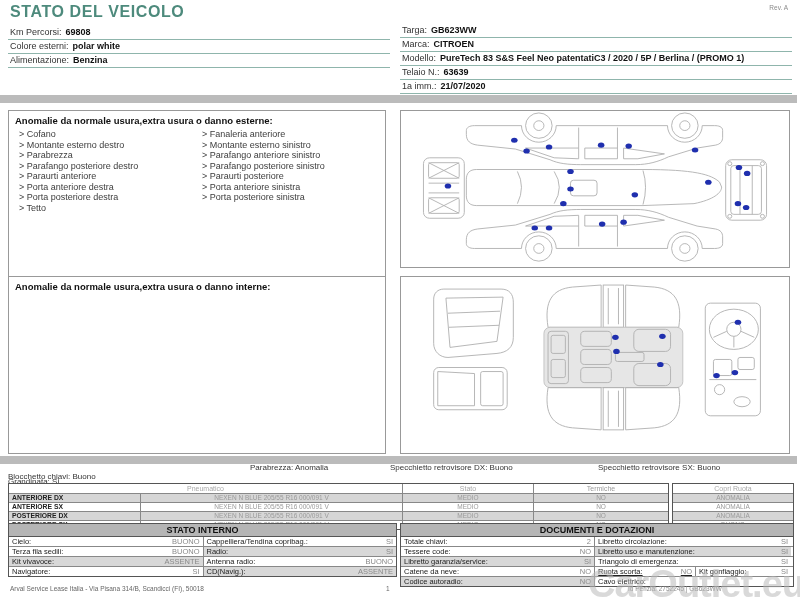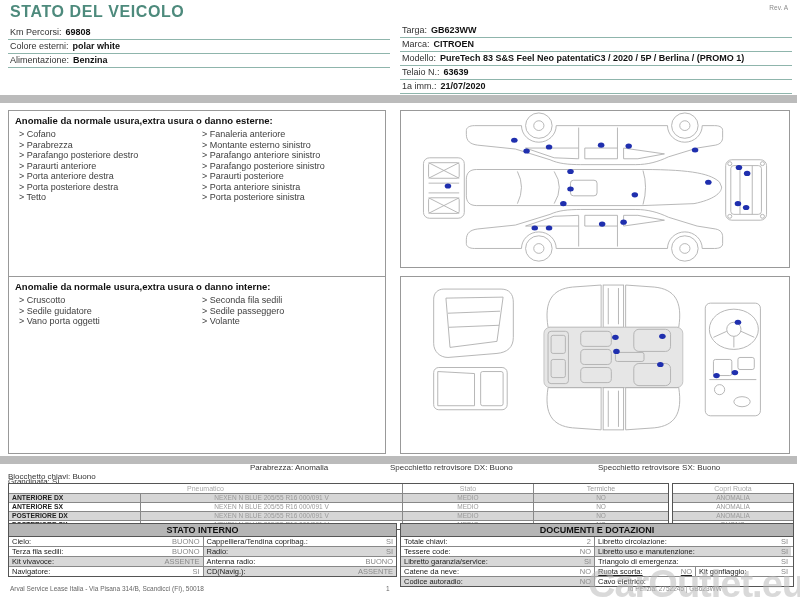--- a/index.html
+++ b/index.html
@@ -96,20 +96,21 @@
     <div class="r"><span class="lbl">1a imm.:</span><span class="val">21/07/2020</span></div>
   </div>
 
   <div class="graybar" id="bar1"></div>
 
   <div class="box" id="ext-box">
     <div class="btitle">Anomalie da normale usura,extra usura o danno esterne:</div>
     <div class="cols">
       <ul>
         <li>Cofano</li>
+        <li>Montante esterno destro</li>
         <li>Parabrezza</li>
         <li>Parafango posteriore destro</li>
         <li>Paraurti anteriore</li>
         <li>Porta anteriore destra</li>
         <li>Porta posteriore destra</li>
         <li>Tetto</li>
       </ul>
       <ul>
         <li>Fanaleria anteriore</li>
         <li>Montante esterno sinistro</li>
@@ -186,32 +187,20 @@
           <ellipse cx="131" cy="120" rx="3.2" ry="2.6"></ellipse>
           <ellipse cx="145" cy="120" rx="3.2" ry="2.6"></ellipse>
           <ellipse cx="197" cy="116" rx="3.2" ry="2.6"></ellipse>
           <ellipse cx="218" cy="114" rx="3.2" ry="2.6"></ellipse>
         </g>
     </svg>
   </div>
 
   <div class="box" id="int-box">
     <div class="btitle">Anomalie da normale usura,extra usura o danno interne:</div>
-    <div class="cols">
-      <ul>
-        <li>Cruscotto</li>
-        <li>Sedile guidatore</li>
-        <li>Vano porta oggetti</li>
-      </ul>
-      <ul>
-        <li>Seconda fila sedili</li>
-        <li>Sedile passeggero</li>
-        <li>Volante</li>
-      </ul>
-    </div>
   </div>
 
   <div class="box" id="int-diagram-box">
     <svg class="diag" width="388" height="176" viewBox="0 0 380 175" preserveAspectRatio="none">
       <g transform="translate(32,12)">
         <path d="M10,0 L66,0 C74,0 78,5 78,13 L78,48 C78,58 72,63 62,64 L14,68 C6,68 0,62 0,54 L0,10 C0,4 4,0 10,0 Z"></path>
         <path d="M12,9 L68,8 L62,52 L16,58 Z"></path>
         <line x1="14" y1="24" x2="65" y2="22"></line>
         <line x1="15" y1="38" x2="64" y2="36"></line>
       </g>

